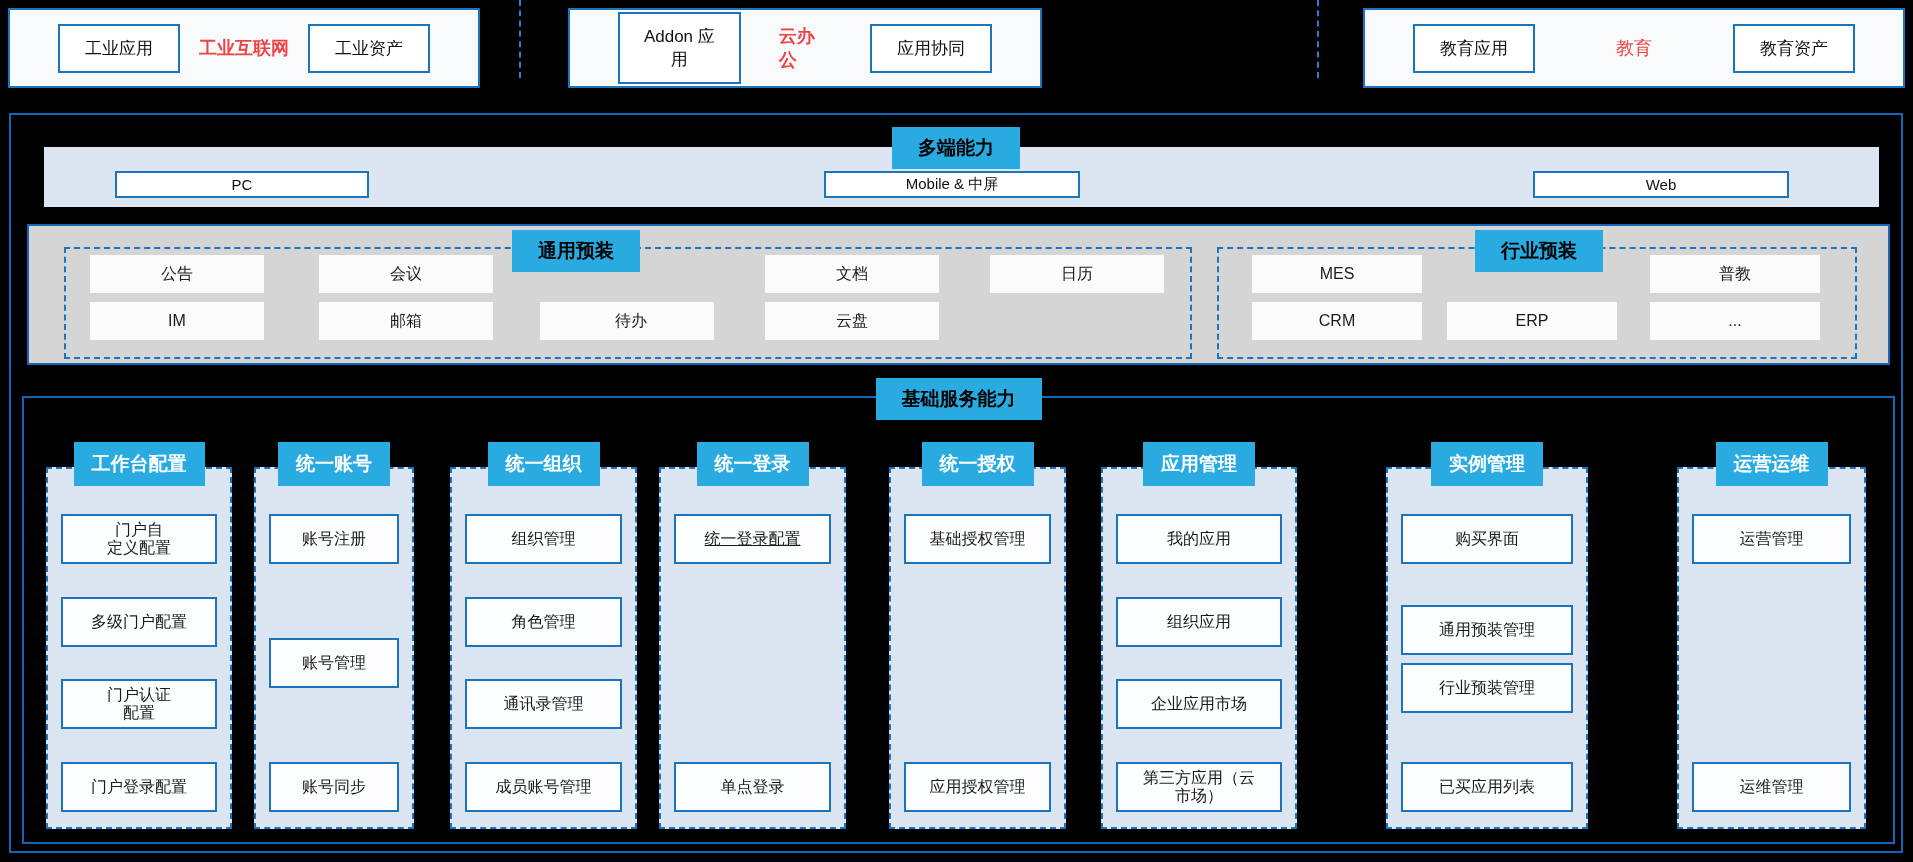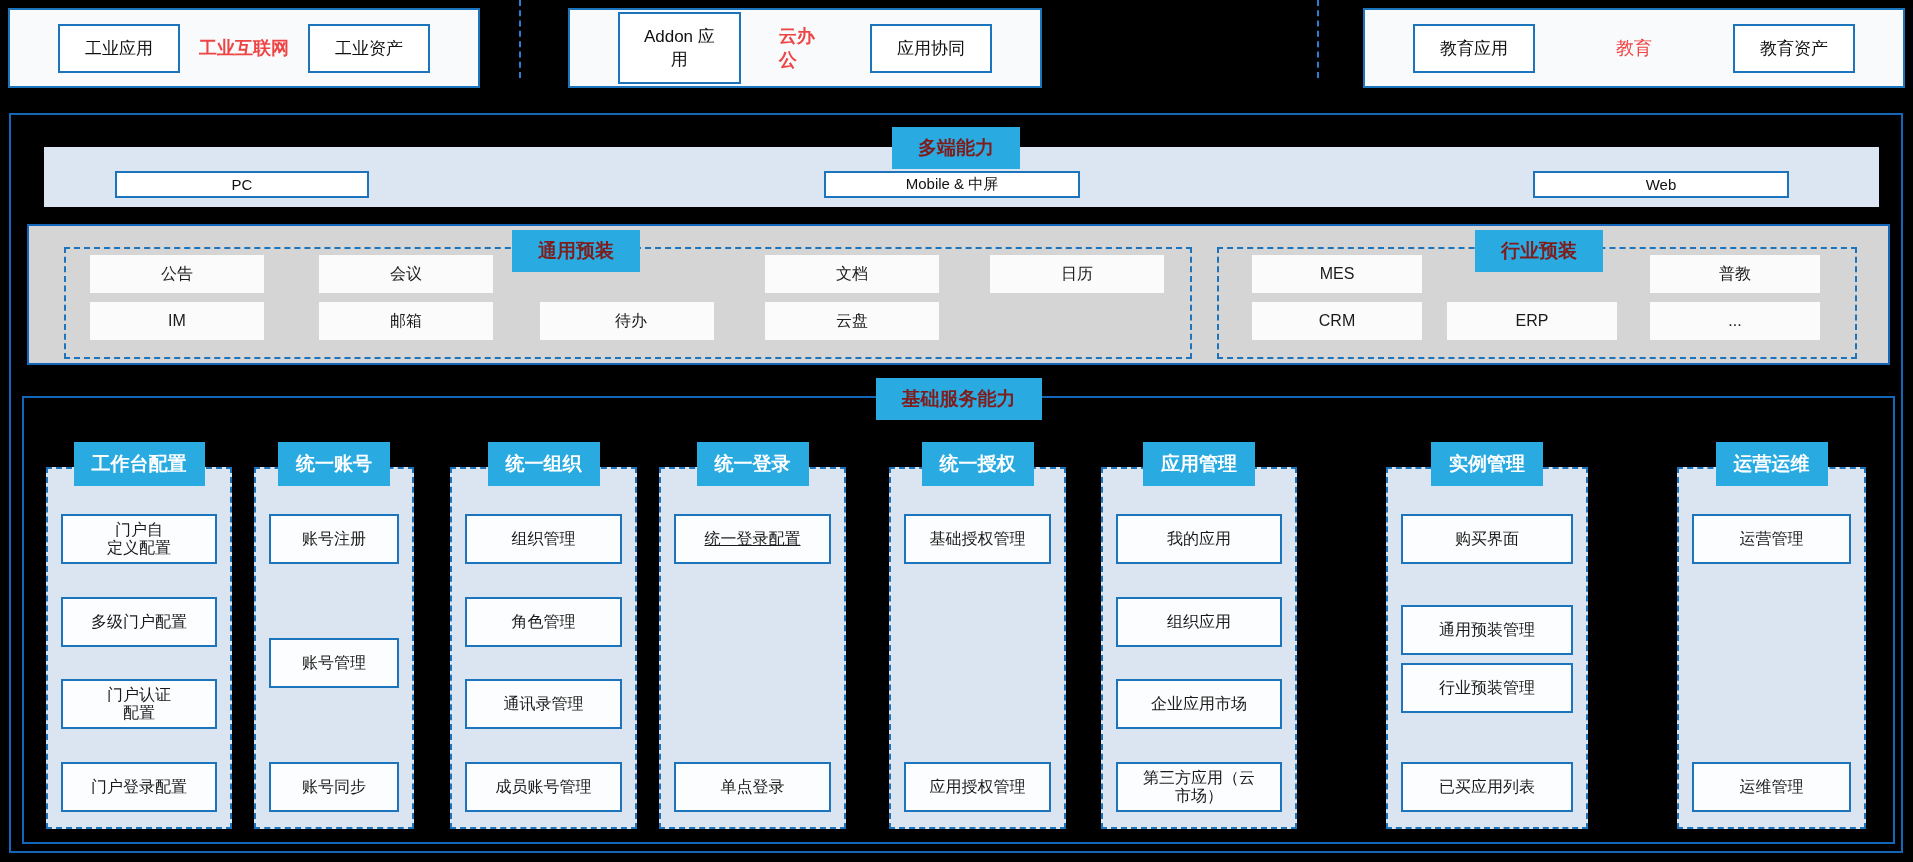--- a/index.html
+++ b/index.html
@@ -14,21 +14,21 @@
     padding: 11px 16px; text-align: center; font-size: 17px; color: #111; }
   .top-title { font-size: 18px; color: #ef4444; padding: 0 10px; }
   .top-title.bold { font-weight: bold; }
   .v-divider { position: absolute; top: 0; height: 78px; width: 0;
     border-left: 2px dashed #2a7fd4; }
 
   
   .main-box { position: absolute; left: 9px; top: 113px; width: 1894px; height: 740px;
     border: 2px solid #1467b8; background: #000; }
 
-  .section-label { background: #29abe2; color: #7f1d1d; font-weight: bold;
+  .section-label { background: #29abe2; color: #000000; font-weight: bold;
     font-size: 19px; padding: 8px 26px; white-space: nowrap; z-index: 3; }
 
   
   .band-label { position: absolute; left: 50%; transform: translateX(-50%); top: 12px; }
   .multiband { position: absolute; left: 33px; top: 32px; width: 1835px; height: 60px;
     background: #dce6f2; z-index: 1; }
   .term-box { position: absolute; top: 24px; height: 27px; background: #fff;
     border: 2px solid #1b74bc; font-size: 15px; color: #111; display: flex;
     align-items: center; justify-content: center; }
 

